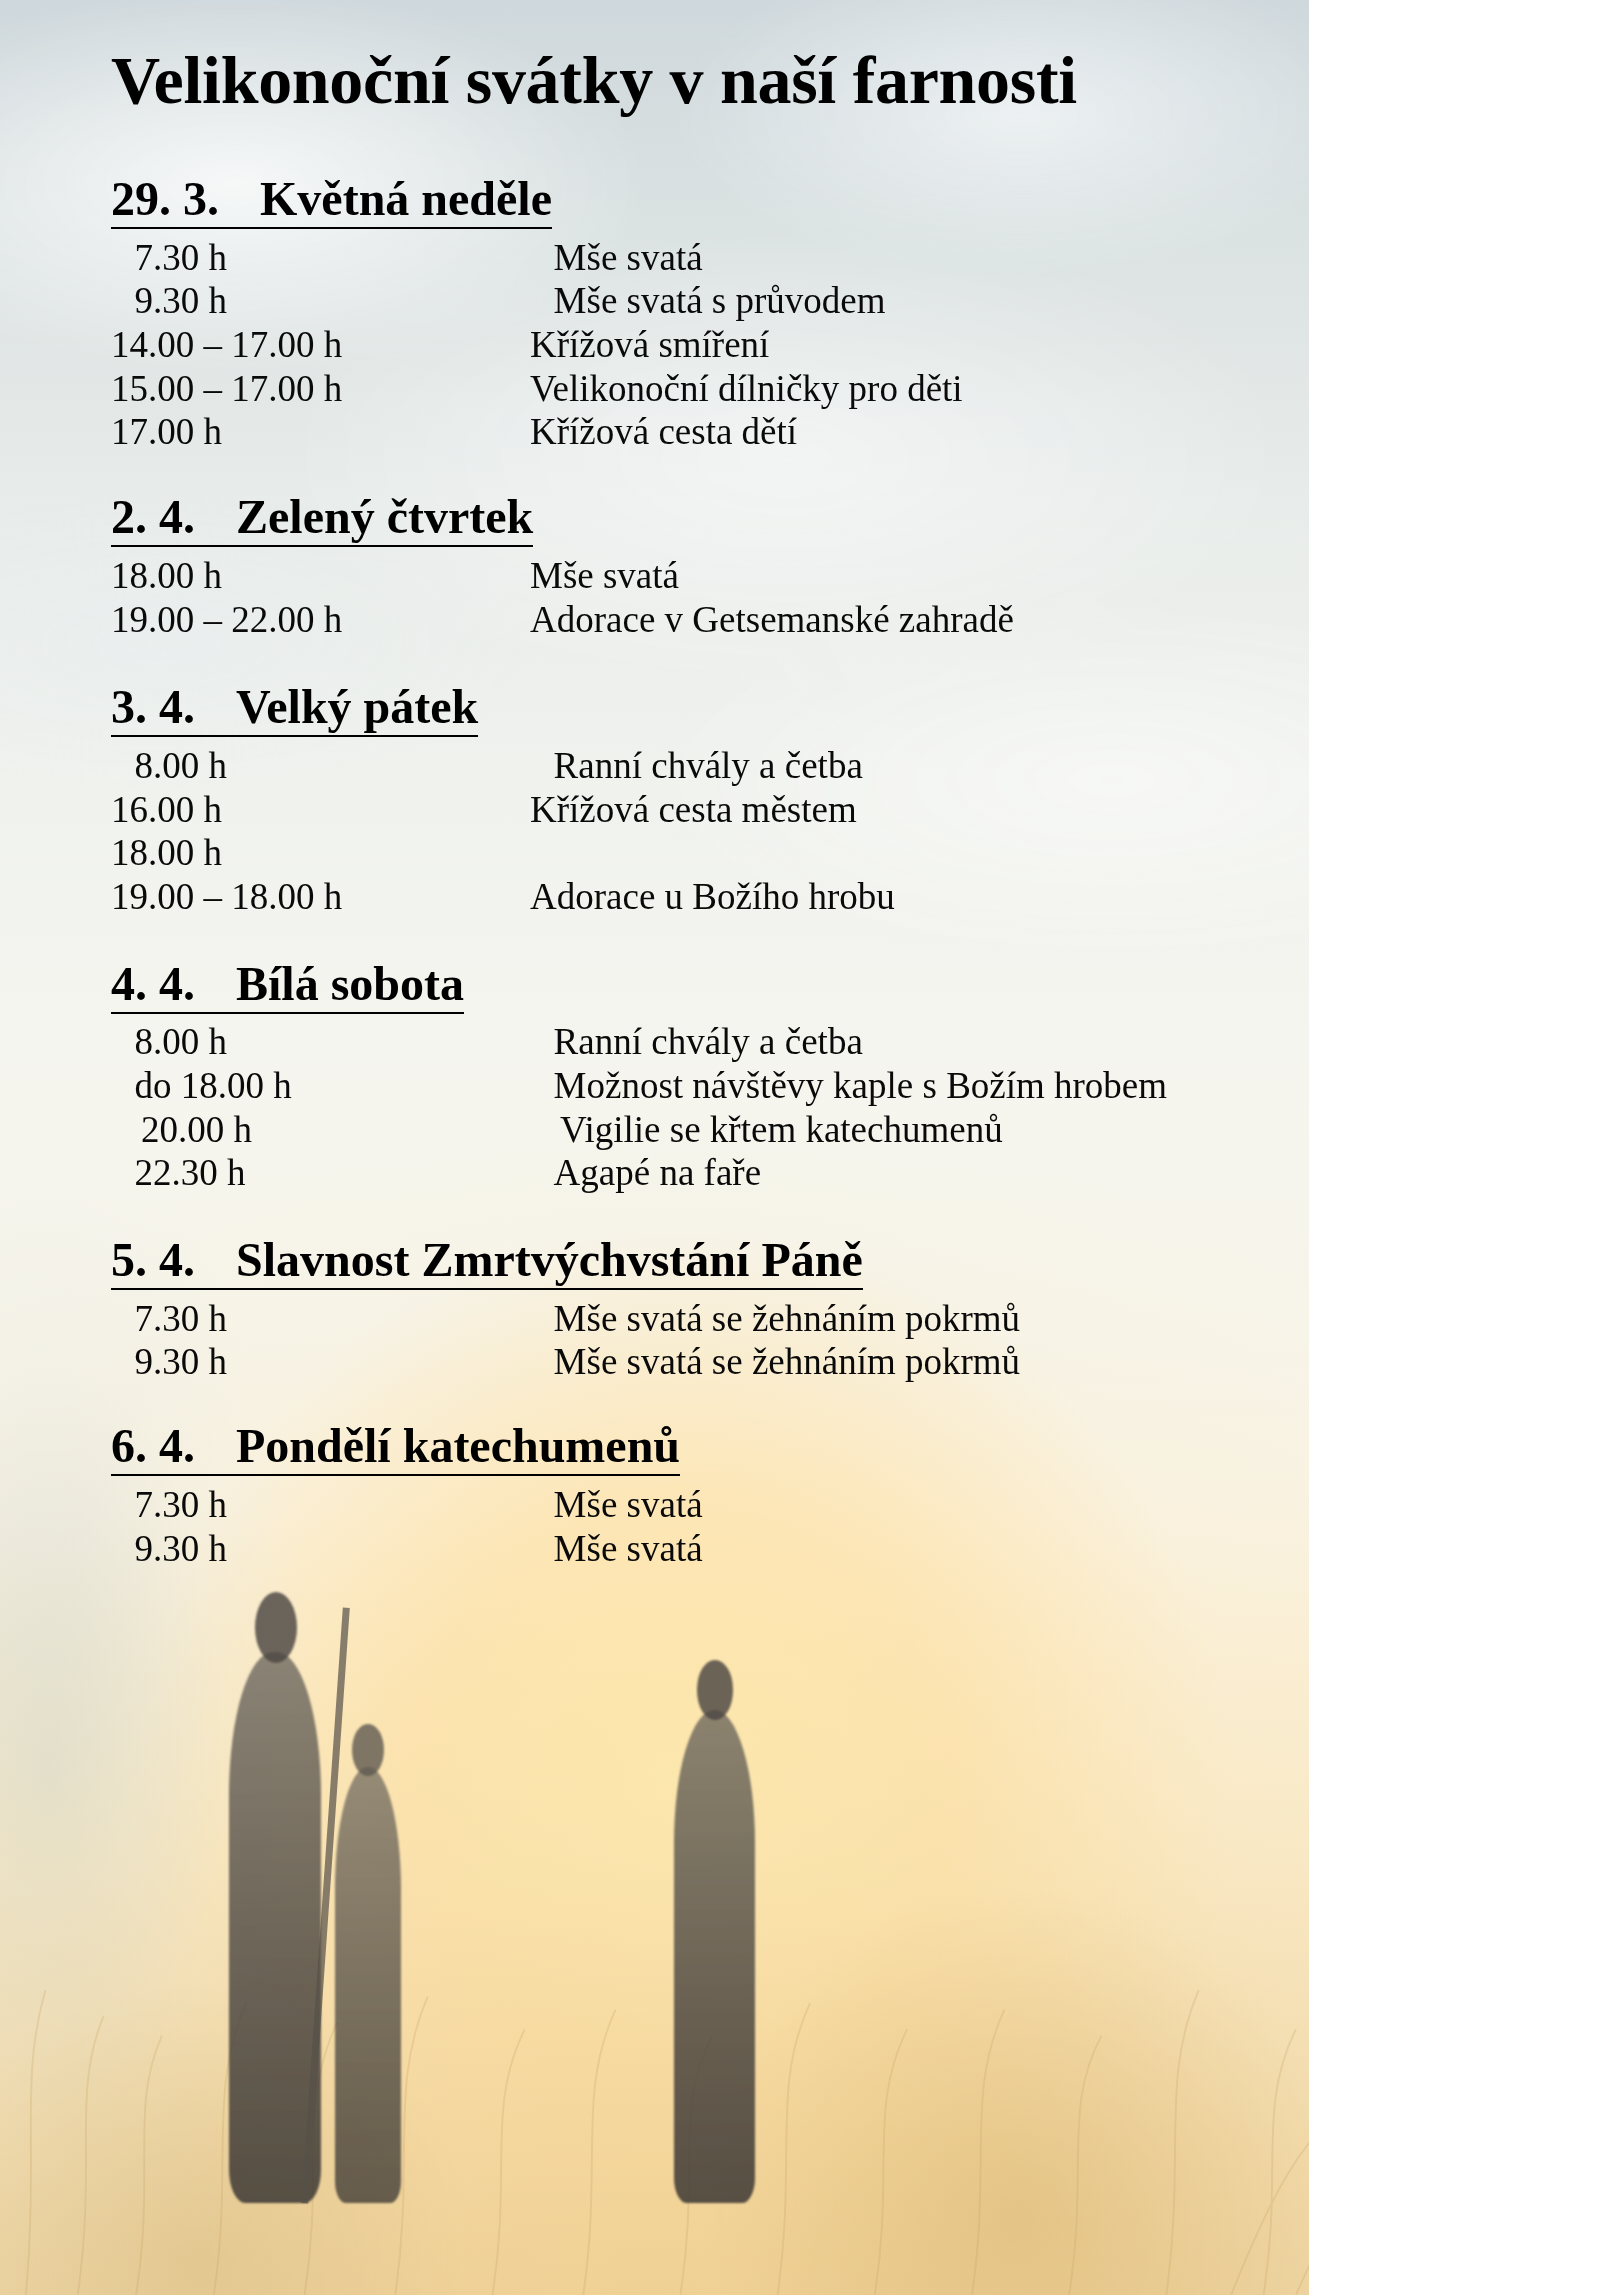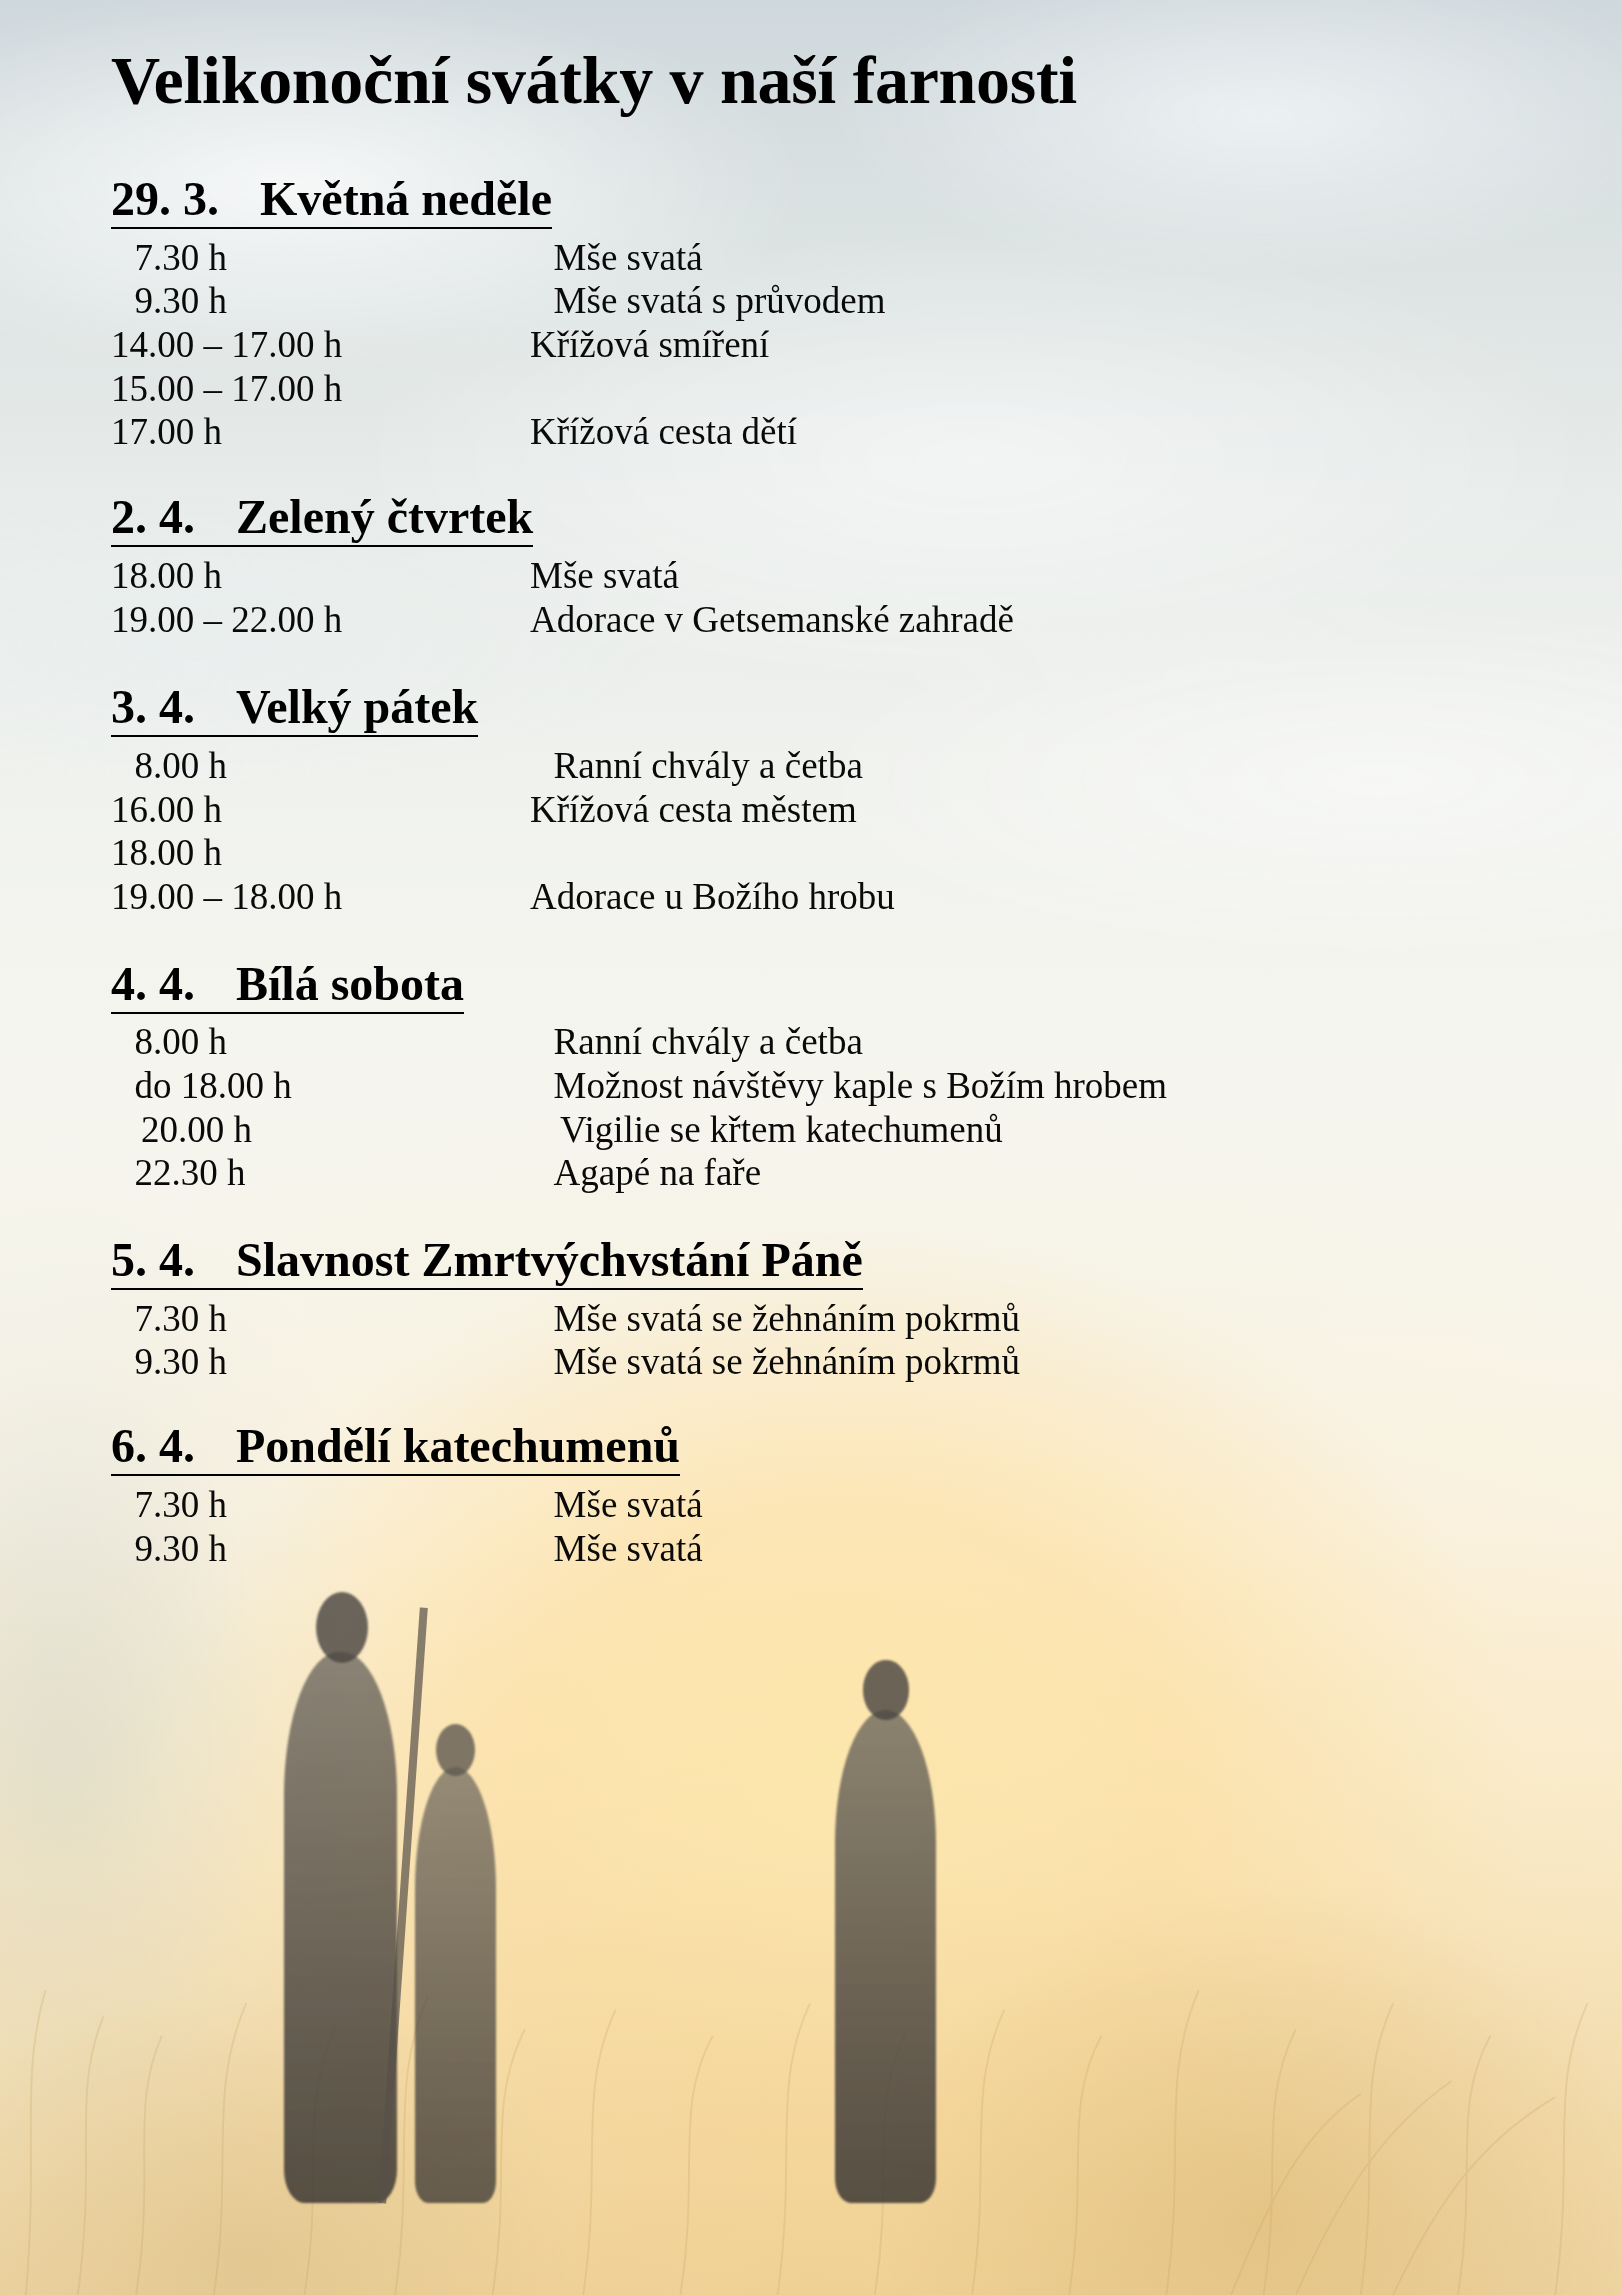--- a/index.html
+++ b/index.html
@@ -11,21 +11,21 @@
     width: 1622px;
     height: 2295px;
     font-family: "Liberation Serif", "DejaVu Serif", serif;
     background: #ffffff;
     overflow: hidden;
   }
 
   
   .poster {
     position: relative;
-    width: 1622px;
+    width: 1309px;
     height: 2295px;
     overflow: hidden;
     background: #eab308;
   }
   .bg-sky {
     position: absolute;
     inset: 0;
     background:
       radial-gradient(ellipse 60% 35% at 52% 78%, rgba(255,233,170,0.95) 0%, rgba(255,221,150,0.55) 35%, rgba(255,230,190,0.0) 70%),
       radial-gradient(ellipse 120% 70% at 50% 100%, rgba(255,205,120,0.55) 0%, rgba(255,226,170,0.15) 45%, rgba(255,255,255,0) 75%),
@@ -265,20 +265,21 @@
         <div class="row">
           <span class="time indent">9.30 h</span>
           <span class="desc">Mše svatá s průvodem</span>
         </div>
         <div class="row">
           <span class="time">14.00 – 17.00 h</span>
           <span class="desc">Křížová smíření</span>
         </div>
         <div class="row">
           <span class="time">15.00 – 17.00 h</span>
+          <span class="desc">Velikonoční dílničky pro děti</span>
         </div>
         <div class="row">
           <span class="time">17.00 h</span>
           <span class="desc">Křížová cesta dětí</span>
         </div>
       </section>
 
       <section class="day-block b2">
         <div class="day-heading">
           <span class="dh-date">2. 4.</span><span class="dh-name">Zelený čtvrtek</span>

